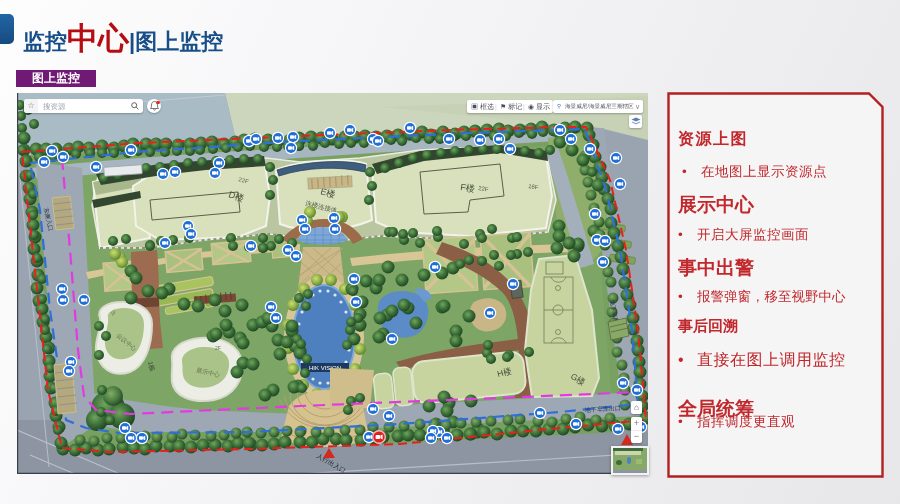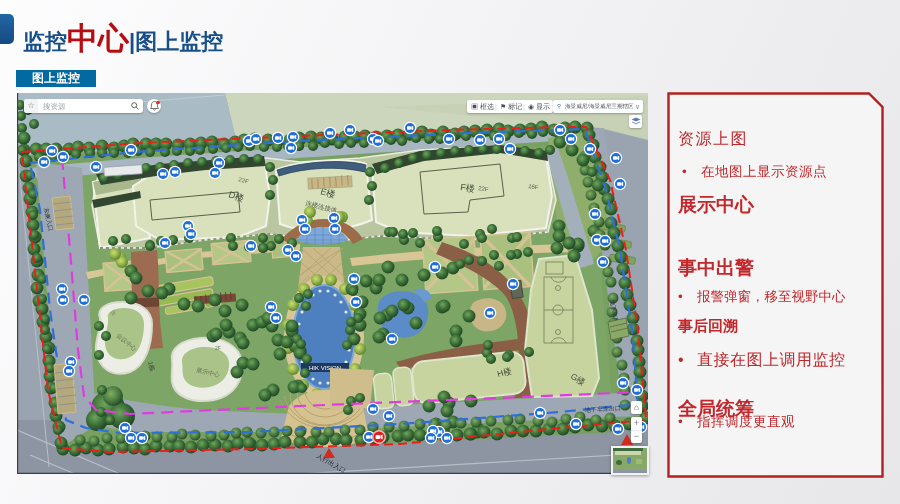--- a/index.html
+++ b/index.html
@@ -10,21 +10,21 @@
 </style>
 </head>
 <body>
 
 <div class="abs" style="left:0;top:14px;width:14px;height:30px;background:linear-gradient(180deg,#2266a5,#164a80);border-radius:0 5px 5px 0;"></div>
 
 <div class="abs" style="left:23px;top:18px;white-space:nowrap;">
   <span style="font-size:22px;font-weight:bold;color:#174e87;">监控</span><span style="font-size:31px;font-weight:bold;color:#b60d12;">中心</span><span style="font-size:22px;font-weight:bold;color:#174e87;">|图上监控</span>
 </div>
 
-<div class="abs" style="left:16px;top:70px;width:80px;height:17px;background:#0369a1;color:#ffffff;font-size:12px;font-weight:bold;text-align:center;line-height:17px;">图上监控</div>
+<div class="abs" style="left:16px;top:70px;width:80px;height:17px;background:#701a75;color:#ffffff;font-size:12px;font-weight:bold;text-align:center;line-height:17px;">图上监控</div>
 
 <div class="abs" style="left:17px;top:93px;width:631px;height:381px;">
 <svg width="631" height="381" viewBox="17 93 631 381">
 <defs>
   <radialGradient id="gtd" cx="40%" cy="38%" r="65%">
     <stop offset="0%" stop-color="#6fa55c"></stop>
           <stop offset="55%" stop-color="#3c6f38"></stop>
           <stop offset="100%" stop-color="#1d4423"></stop>
   </radialGradient>
   <radialGradient id="gtl" cx="40%" cy="38%" r="65%">
@@ -932,26 +932,27 @@
   </div>
 </div>
 </div>
 
 <div class="abs" style="left:667px;top:92px;width:218px;height:386px;">
 <svg width="218" height="386" viewBox="0 0 218 386">
   <path d="M1.5,1.5 L202,1.5 L215.5,15 L215.5,384.5 L1.5,384.5 Z" fill="#f5f5f6" stroke="#b2201f" stroke-width="2.4"></path>
 </svg>
 <div style="position:absolute;left:0;top:0;width:216px;height:386px;color:#c1272b;">
 
-    <div style="position:absolute;left:11px;top:37px;font-size:16px;font-weight:normal;letter-spacing:1.5px;">资源上图</div>
+    <div style="position:absolute;left:11px;top:37px;font-size:16px;font-weight:bold;letter-spacing:1.5px;">资源上图</div>
 
     <div style="position:absolute;left:15px;top:71px;font-size:13.5px;letter-spacing:0.5px;"><span style="display:inline-block;width:19px;">•</span>在地图上显示资源点</div>
 
     <div style="position:absolute;left:11px;top:100px;font-size:19px;font-weight:600;">展示中心</div>
 
+    <div style="position:absolute;left:11px;top:134px;font-size:13.5px;letter-spacing:0.5px;"><span style="display:inline-block;width:19px;">•</span>开启大屏监控画面</div>
 
     <div style="position:absolute;left:11px;top:163px;font-size:19px;font-weight:600;font-family:Liberation Mono, monospace;">事中出警</div>
 
     <div style="position:absolute;left:11px;top:196px;font-size:13.5px;"><span style="display:inline-block;width:19px;">•</span>报警弹窗，移至视野中心</div>
 
     <div style="position:absolute;left:11px;top:225px;font-size:15px;font-weight:600;">事后回溯</div>
 
     <div style="position:absolute;left:11px;top:258px;font-size:16px;letter-spacing:0.5px;"><span style="display:inline-block;width:19px;">•</span>直接在图上调用监控</div>
 
     <div style="position:absolute;left:11px;top:288px;font-size:19px;font-weight:600;margin-top:16px;">全局统筹</div>

